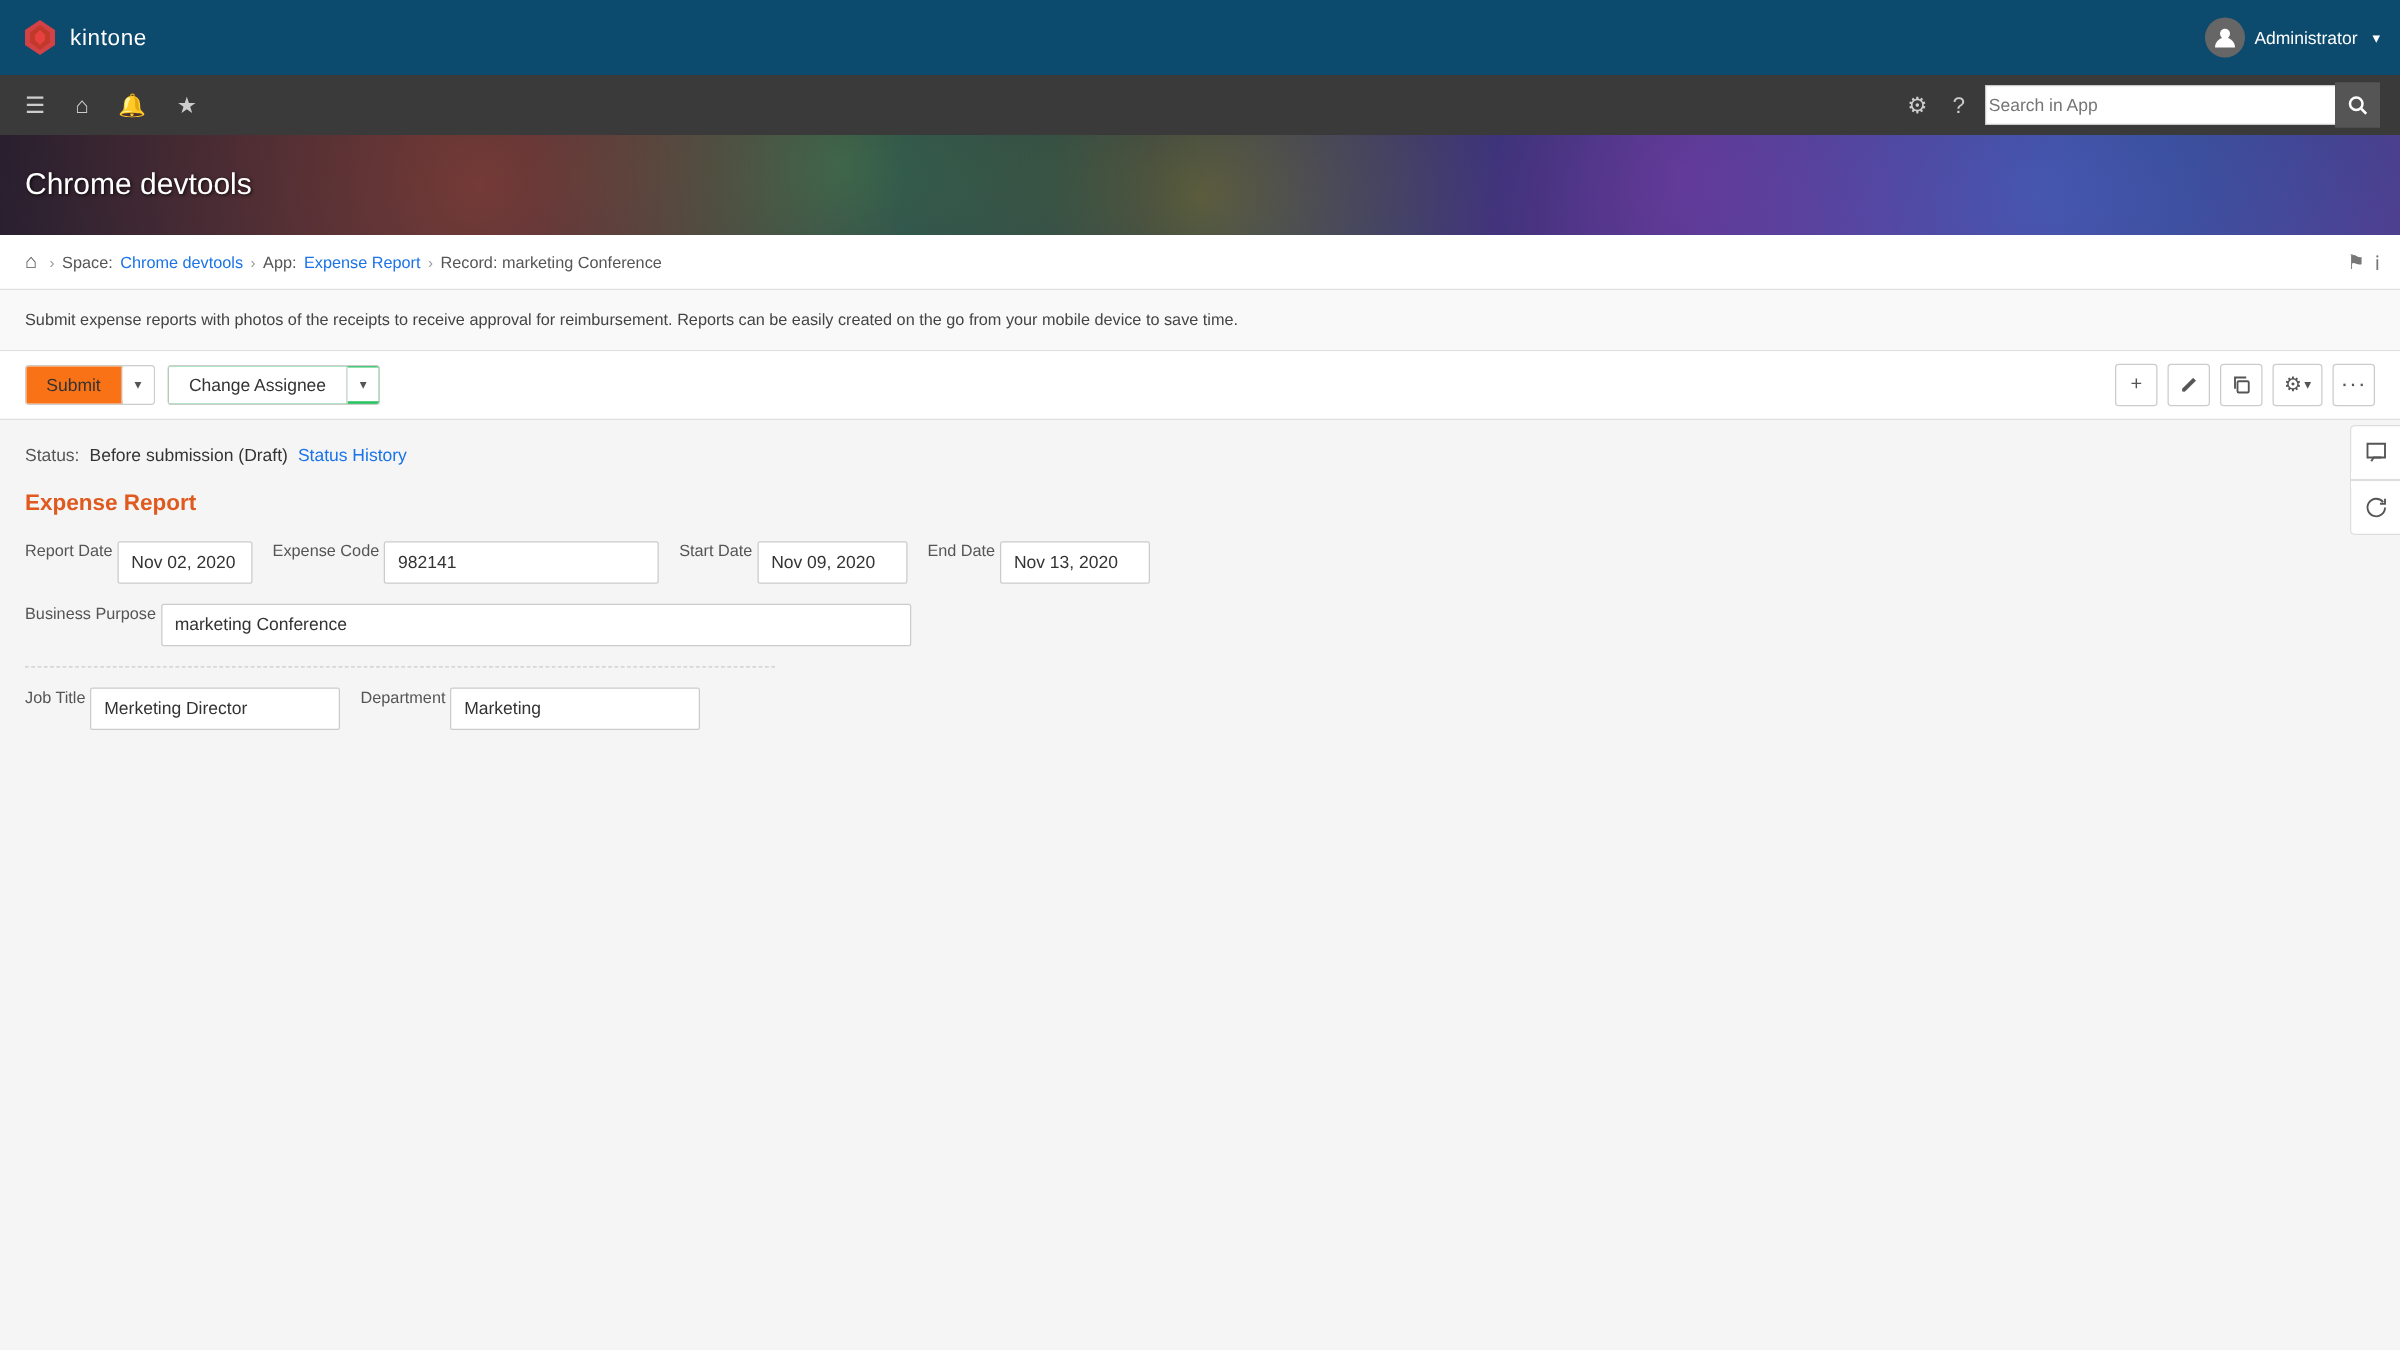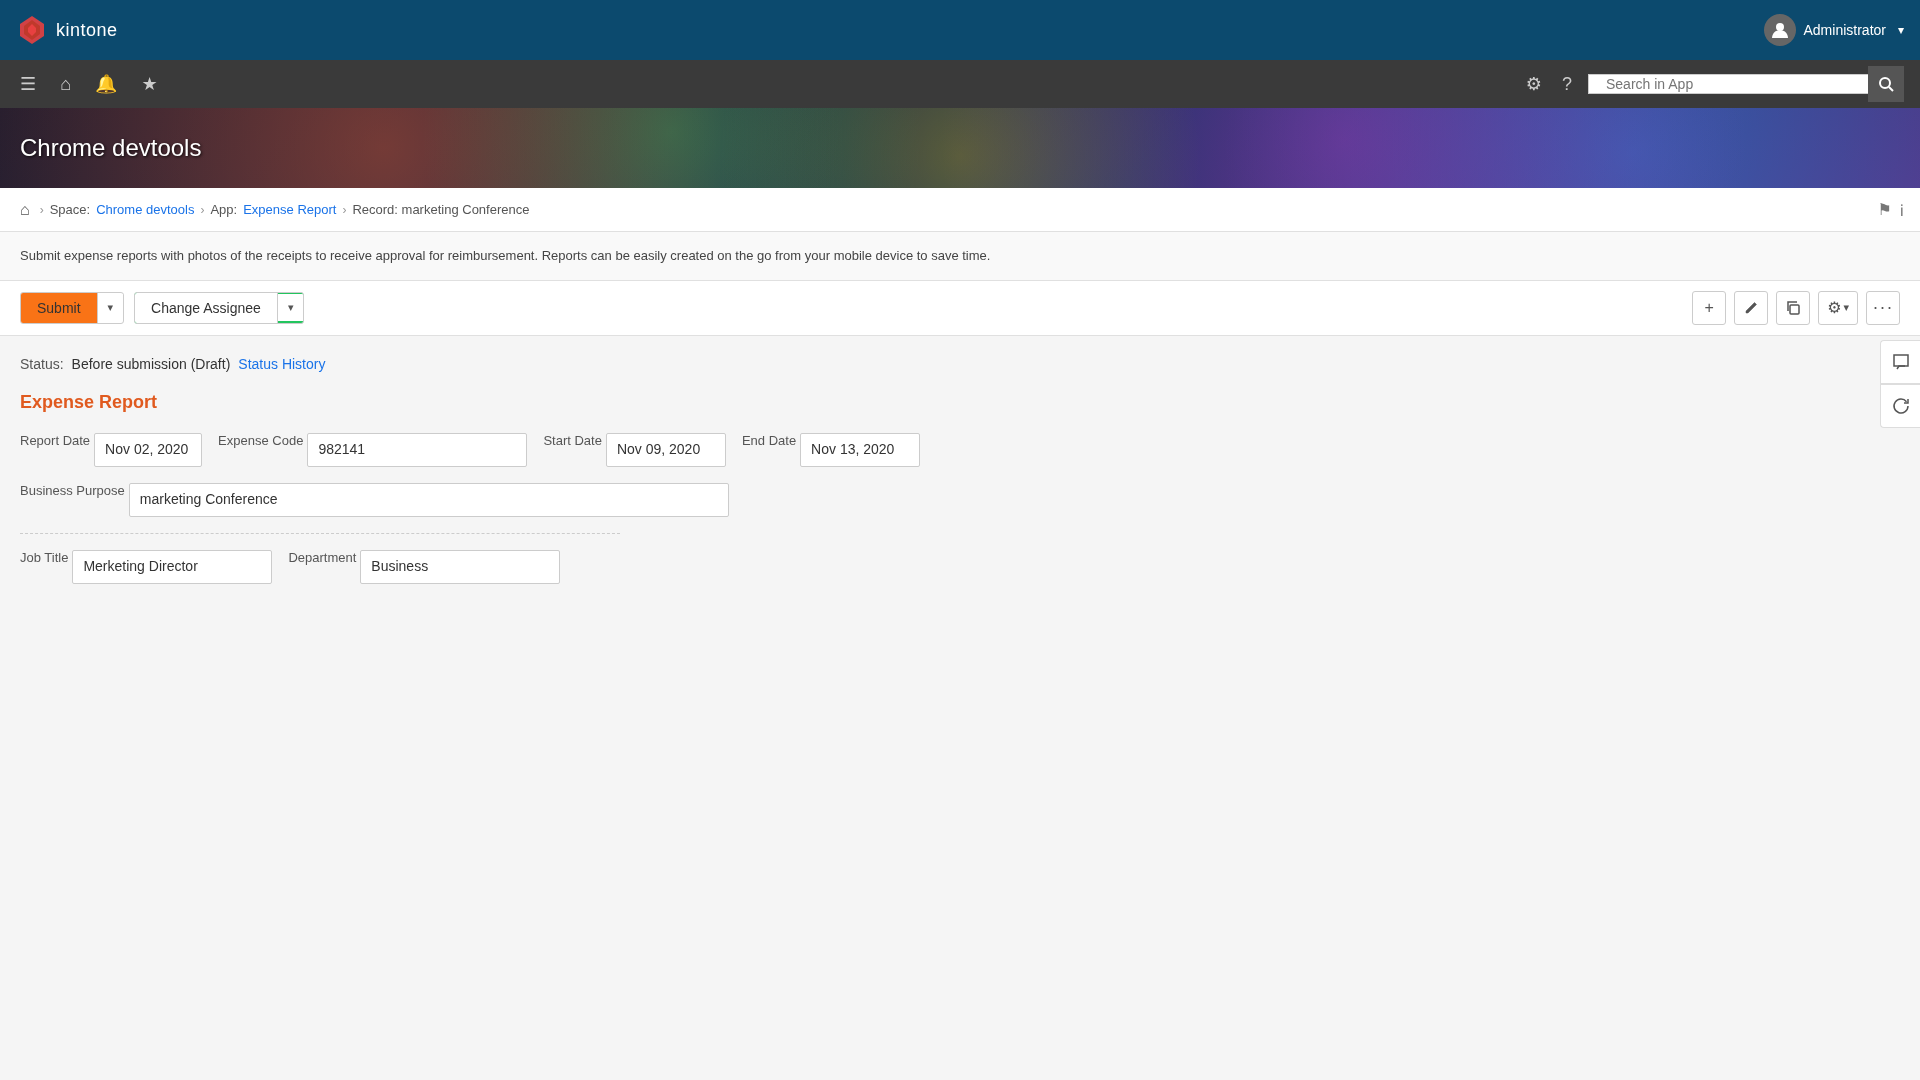--- a/index.html
+++ b/index.html
@@ -81,24 +81,24 @@
       cursor: pointer;
       padding: 4px;
     }
     .search-area {
       display: flex;
       align-items: center;
       gap: 0;
     }
     .search-input {
       width: 280px;
-      height: 20px;
+      height: 32px;
       border: 1px solid #ccc;
       border-right: none;
-      padding: 0 17px;
+      padding: 0 2px;
       font-size: 14px;
       background: #fff;
       outline: none;
     }
     .search-btn {
       width: 36px;
       height: 36px;
       background: #555;
       border: 1px solid #555;
       color: #fff;
@@ -536,21 +536,21 @@
   <hr class="form-divider">
 
 
   <div class="form-row">
     <div class="form-field">
       <span class="field-label">Job Title</span>
       <div class="field-value field-job-title">Merketing Director</div>
     </div>
     <div class="form-field">
       <span class="field-label">Department</span>
-      <div class="field-value field-department">Business</div>
+      <div class="field-value field-department">Marketing</div>
     </div>
   </div>
 
 </div>
 
 <div class="right-panel">
   <button class="right-panel-btn">
     <svg width="20" height="20" viewBox="0 0 20 20" fill="none" stroke="#555" stroke-width="1.5">
       <path d="M3 3h14v11H3z" rx="1"></path>
       <path d="M6 17l2-3h6"></path>

